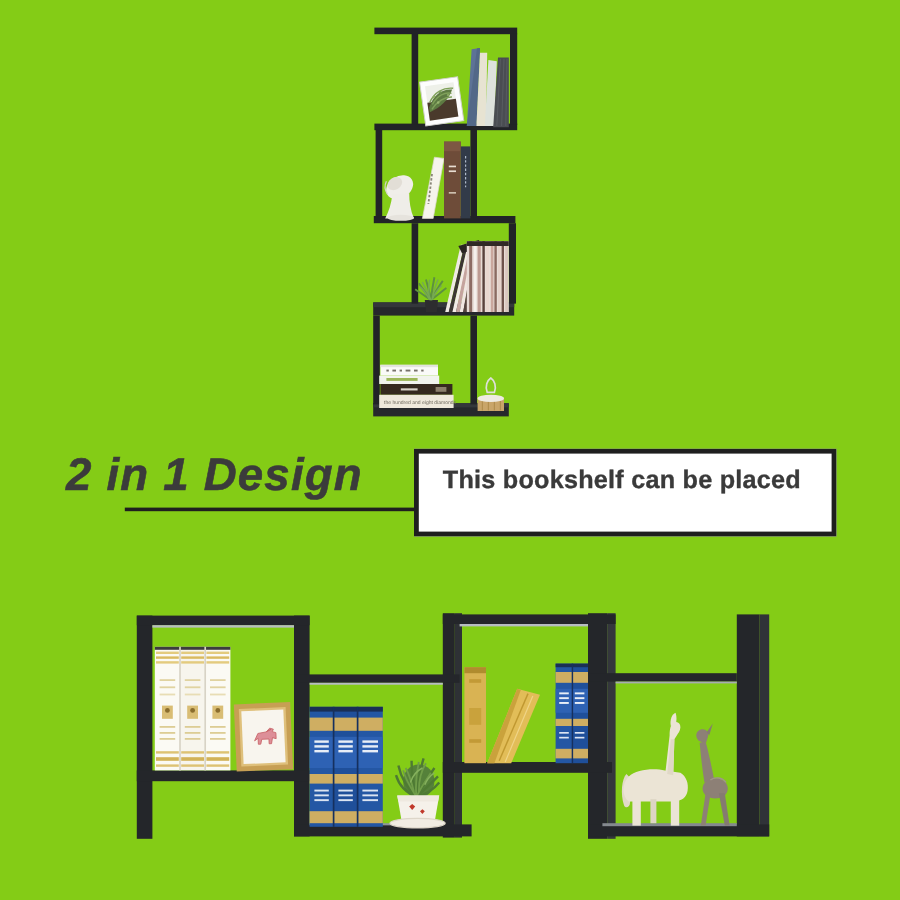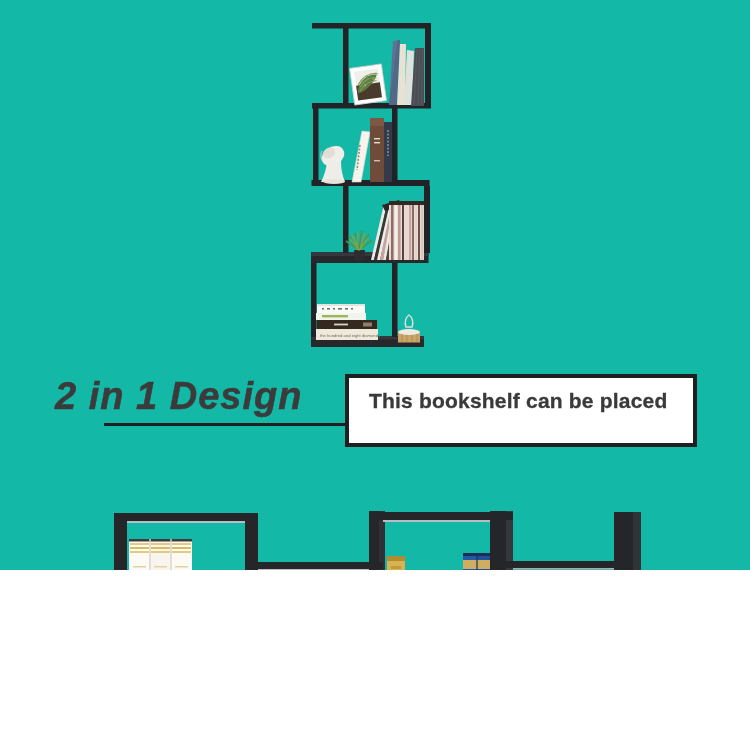--- a/index.html
+++ b/index.html
@@ -1,16 +1,16 @@
 <!DOCTYPE html>
 <html><head>
 <meta charset="utf-8">
 <style>
   html,body{margin:0;padding:0;background:#ffffff;}
-  .page{position:relative;width:750px;height:570px;background:#14b8a6;overflow:hidden;
+  .page{position:relative;width:750px;height:750px;background:#84cc16;overflow:hidden;
         font-family:"Liberation Sans", sans-serif;}
   .abs{position:absolute;}
   #heading{left:55px;top:375px;font-size:38px;font-weight:bold;font-style:italic;
            color:#3b3b3b;letter-spacing:1px;-webkit-text-stroke:0.5px #3b3b3b;}
   #connline{left:104px;top:423px;width:242px;height:3px;background:#1f1f1f;}
   #infobox{left:345px;top:374px;width:352px;height:73px;border:4px solid #1f1f1f;
            box-sizing:border-box;background:#ffffff;padding-left:44px;}
   #infobox .t{position:absolute;left:20px;text-align:left;
               font-size:21px;font-weight:bold;color:#3a3a3a;letter-spacing:0.2px;white-space:nowrap;-webkit-text-stroke:0.3px #3a3a3a;}
 </style>

